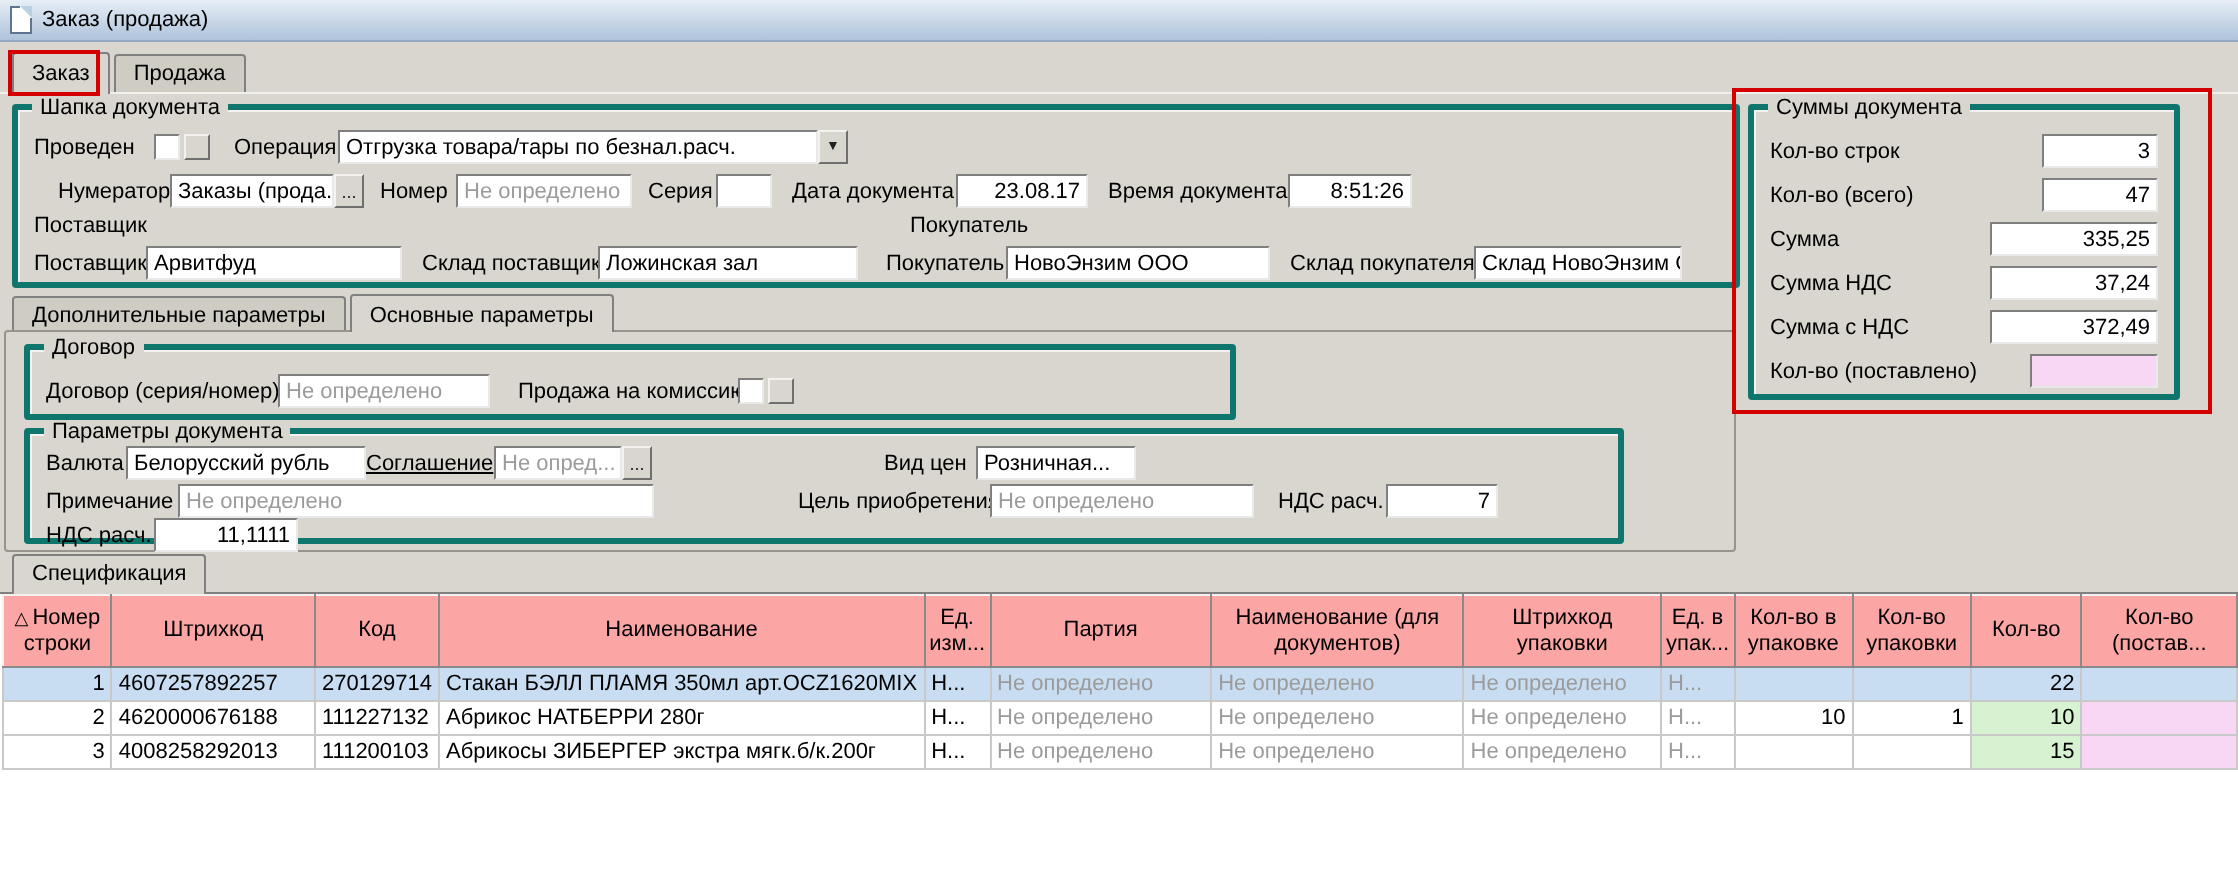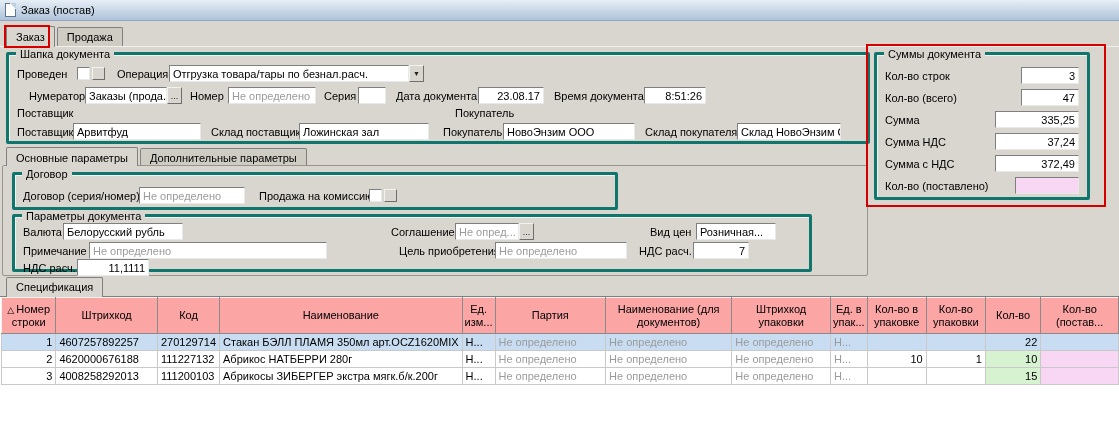--- a/index.html
+++ b/index.html
@@ -74,21 +74,21 @@
   td.pink { background:#f7d7f3; }
   .sorticon { font-size:9px; margin-right:2px; }
 </style>
 </head>
 <body>
 
 <div class="win">
 
   <div class="titlebar">
     <span class="doc-icon"></span>
-    <span>Заказ (постав)</span>
+    <span>Заказ (продажа)</span>
   </div>
 
   <div class="tabbar">
     <div class="tab active">
       <span>Заказ</span>
     </div>
     <div class="tab">
       <span>Продажа</span>
     </div>
   </div>
@@ -166,25 +166,25 @@
       <span class="lbl">Сумма с НДС</span>
       <span class="fld rt w84">372,49</span>
     </div>
     <div class="trow" style="top:122px;">
       <span class="lbl">Кол-во (поставлено)</span>
       <span class="fld rt w64 pinkfld"></span>
     </div>
   </div>
 
   <div class="tabbar" style="left:6px; top:147px;">
+    <div class="tab" style="height:17px;">
+      <span>Дополнительные параметры</span>
+    </div>
     <div class="tab active" style="height:19px;">
       <span>Основные параметры</span>
-    </div>
-    <div class="tab" style="height:17px;">
-      <span>Дополнительные параметры</span>
     </div>
   </div>
   <div style="position:absolute; left:2px; top:165px; width:866px; height:111px; border:1px solid #97948c; border-radius:2px;"></div>
 
   <div class="group" style="left:12px; top:172px; width:606px; height:38px;">
     <span class="glegend">Договор</span>
     <div class="row" style="left:8px; top:12px;">
       <span class="lbl" style="width:116px;">Договор (серия/номер)</span>
       <span class="fld gray" style="width:106px;">Не определено</span>
       <span class="lbl" style="margin-left:14px; width:110px;">Продажа на комиссию</span>
@@ -192,21 +192,21 @@
       <span class="smallbox"></span>
     </div>
   </div>
 
   <div class="group" style="left:12px; top:214px; width:800px; height:58px;">
     <span class="glegend">Параметры документа</span>
 
     <div class="row" style="left:8px; top:6px;">
       <span class="lbl" style="width:40px;">Валюта</span>
       <span class="fld" style="width:120px;">Белорусский рубль</span>
-      <span class="lbl" style="margin-left:208px; width:64px;">Соглашение</span>
+      <span class="lbl" style="width:64px;text-decoration:underline;">Соглашение</span>
       <span class="fgroup">
         <span class="fld gray" style="width:64px;">Не опред...</span>
         <span class="dotbtn">...</span>
       </span>
       <span class="lbl" style="margin-left:116px; width:46px;">Вид цен</span>
       <span class="fld" style="width:80px;">Розничная...</span>
     </div>
 
     <div class="row" style="left:8px; top:25px;">
       <span class="lbl" style="width:66px;">Примечание</span>

